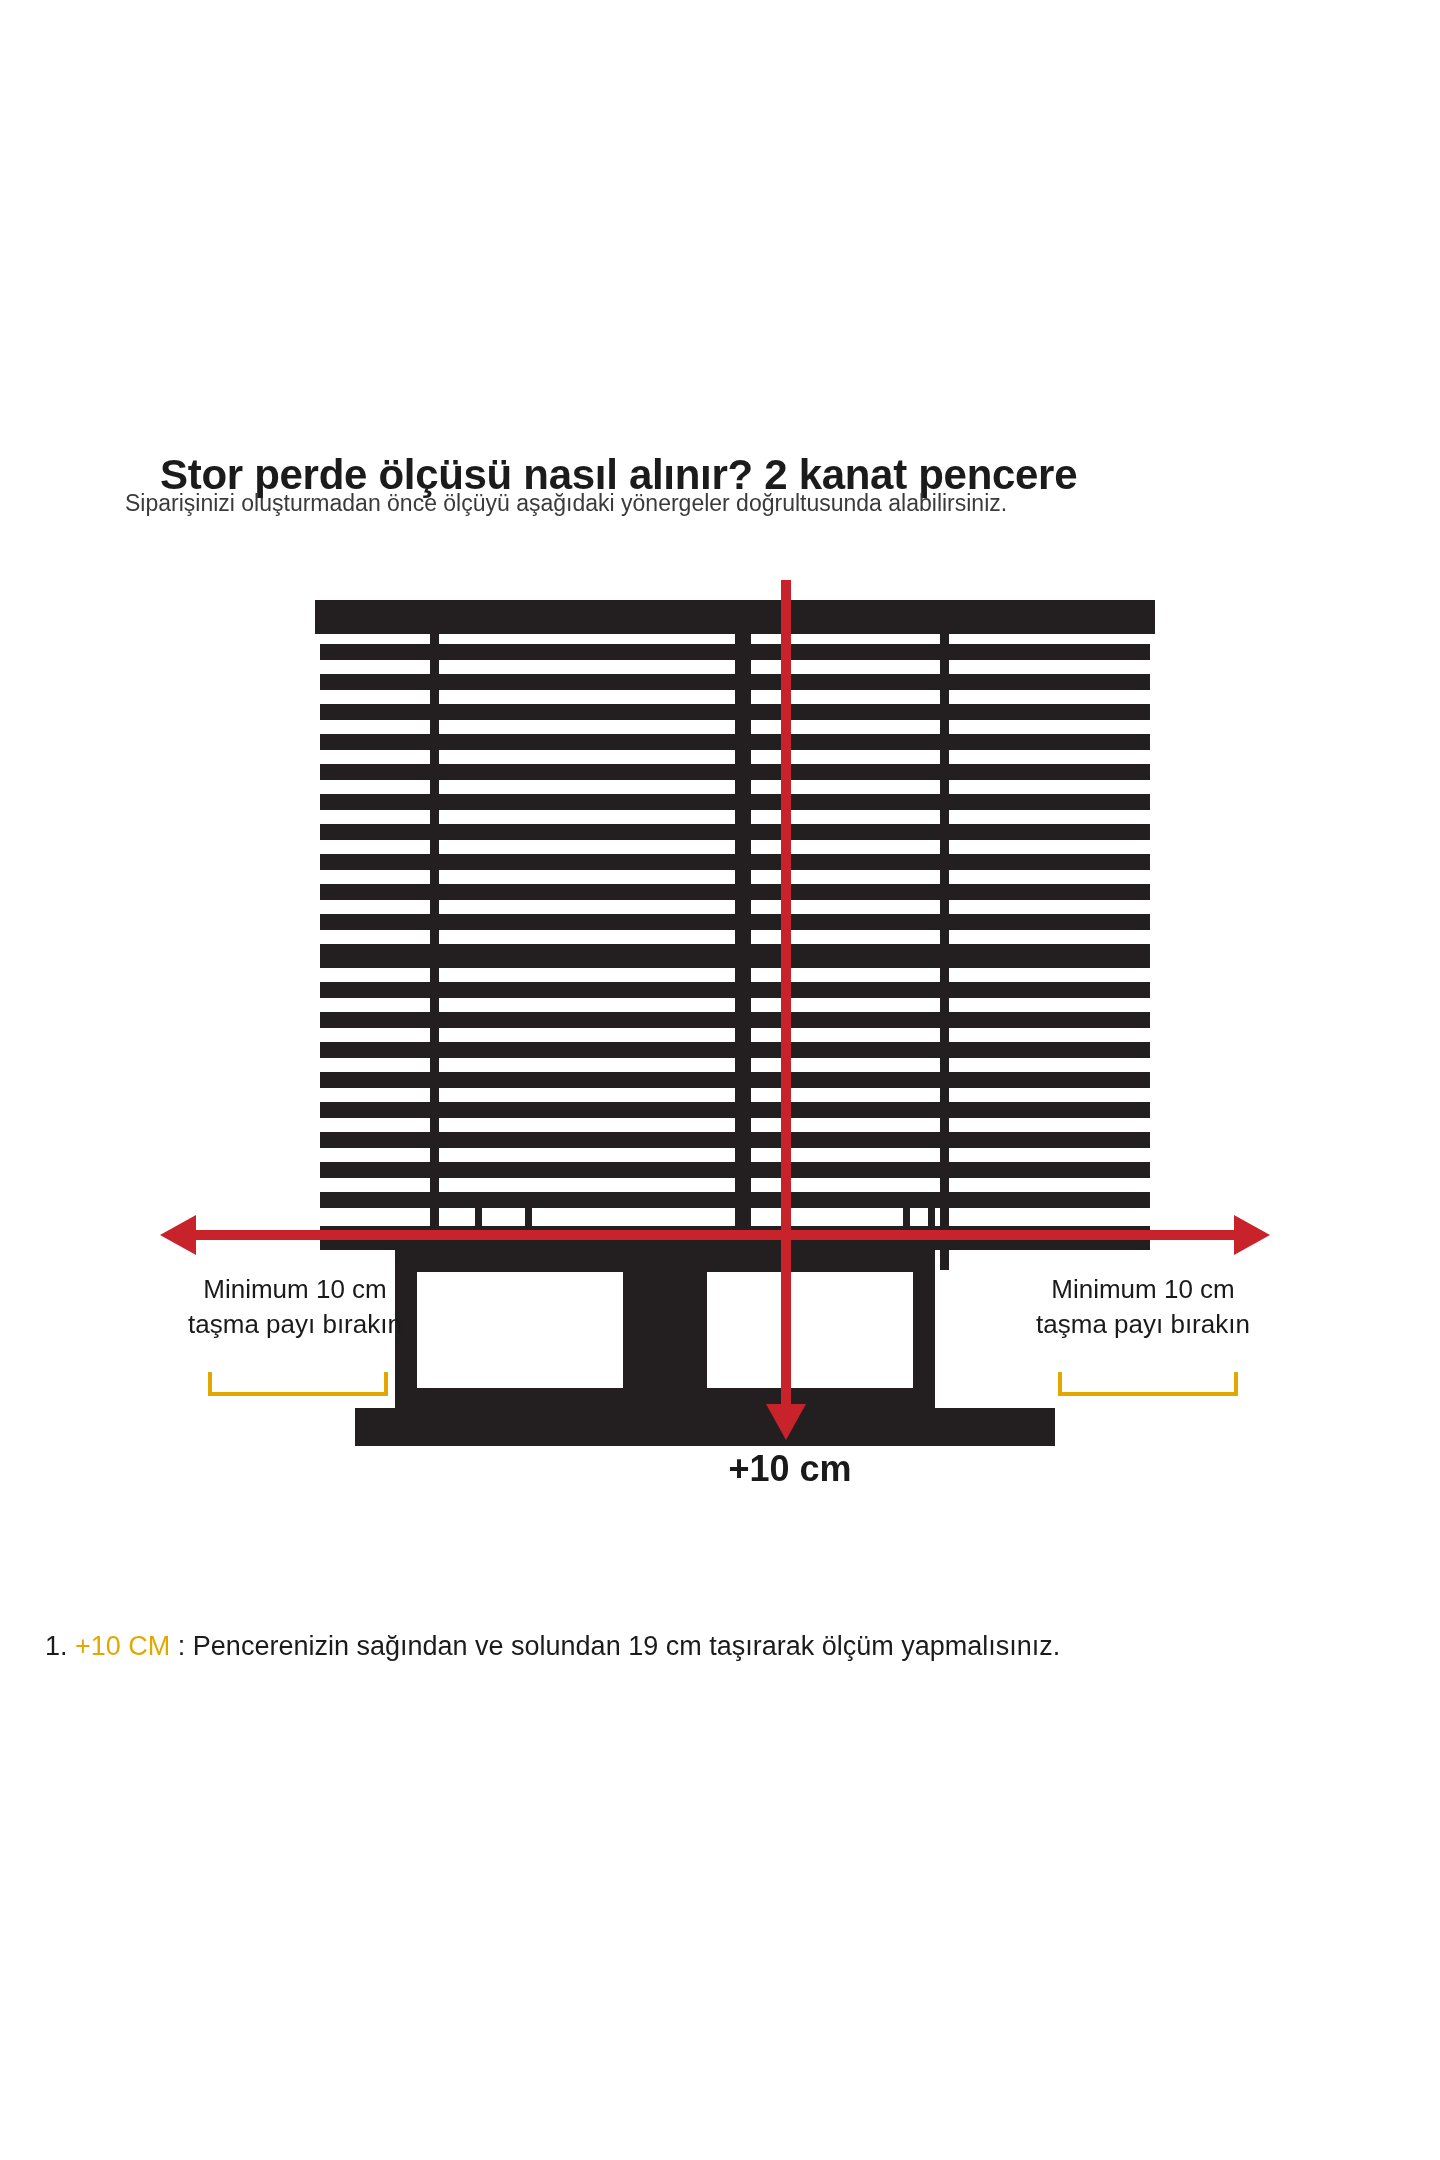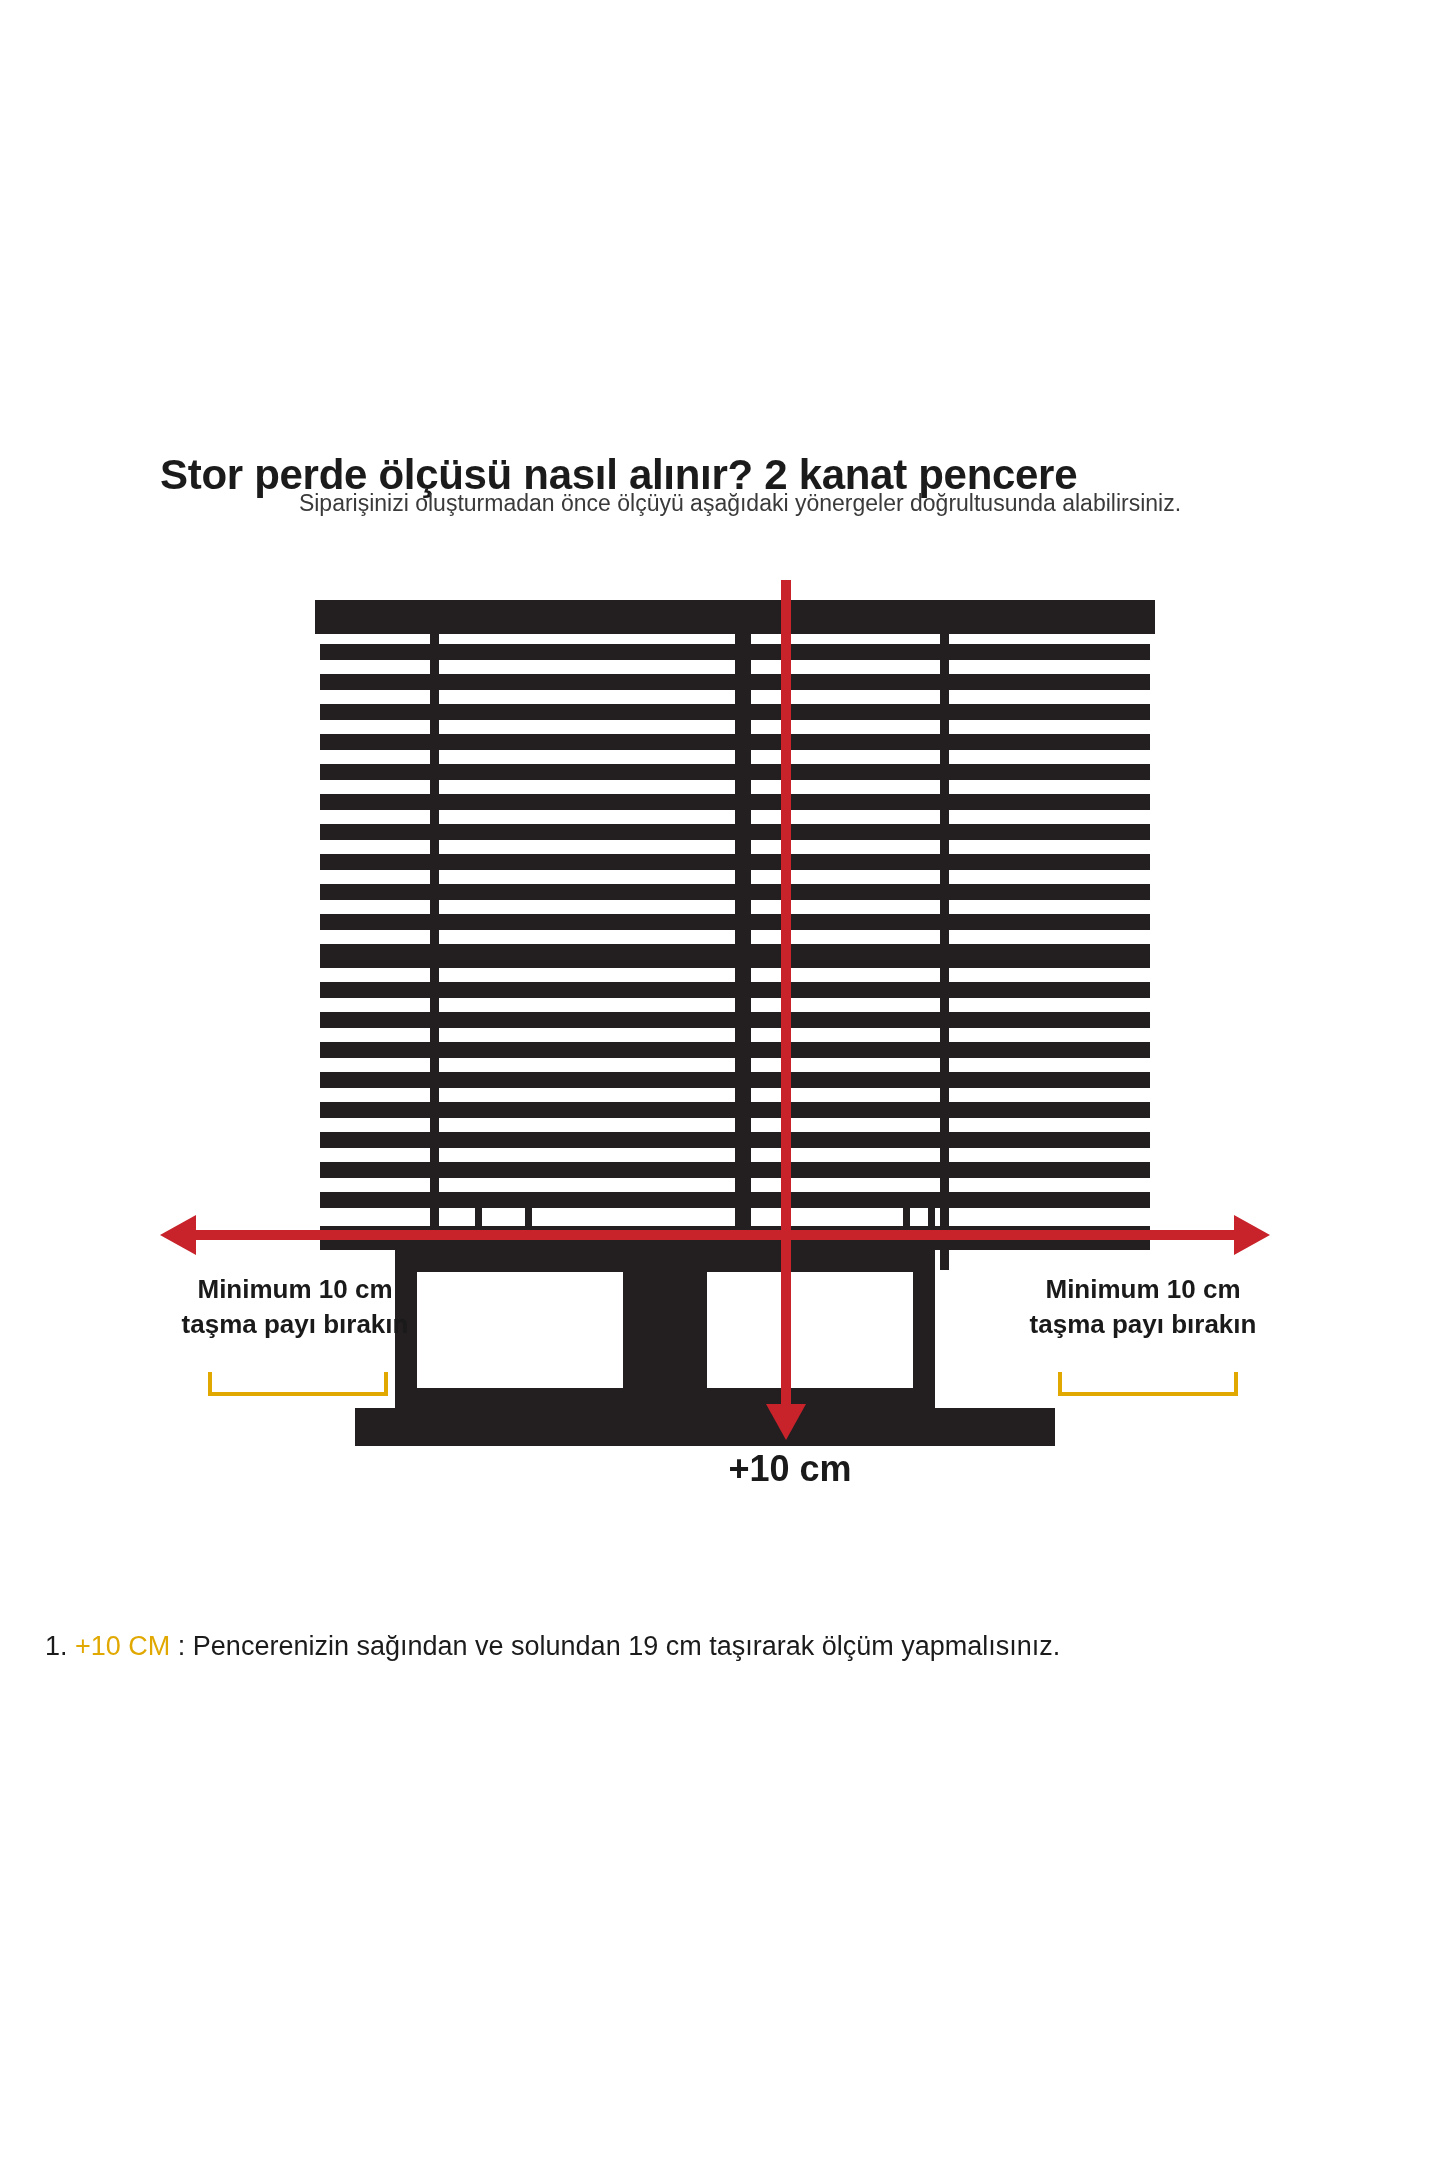--- a/index.html
+++ b/index.html
@@ -35,21 +35,20 @@
     letter-spacing: -0.3px;
     color: #1b1b1b;
     white-space: nowrap;
     margin-top: 46px;
   }
   .subtitle {
     position: absolute;
     left: 125px;
     top: 490px;
     width: 1230px;
-    text-align: center;
     font-size: 23px;
     color: #3a3a3a;
     white-space: nowrap;
   }
 
   
   .stage {
     position: absolute;
     left: 130px;
     top: 560px;
@@ -205,21 +204,20 @@
   }
 
   
   .side-label {
     position: absolute;
     font-size: 26px;
     line-height: 1.35;
     color: #1a1a1a;
     text-align: center;
     white-space: nowrap;
-    font-weight: bold;
   }
   .side-label.left  { left: 20px;  top: 712px; width: 290px; }
   .side-label.right { left: 868px; top: 712px; width: 290px; }
 
   .brace {
     position: absolute;
     top: 812px;
     width: 180px;
     height: 24px;
     border: 4px solid #e0a800;

